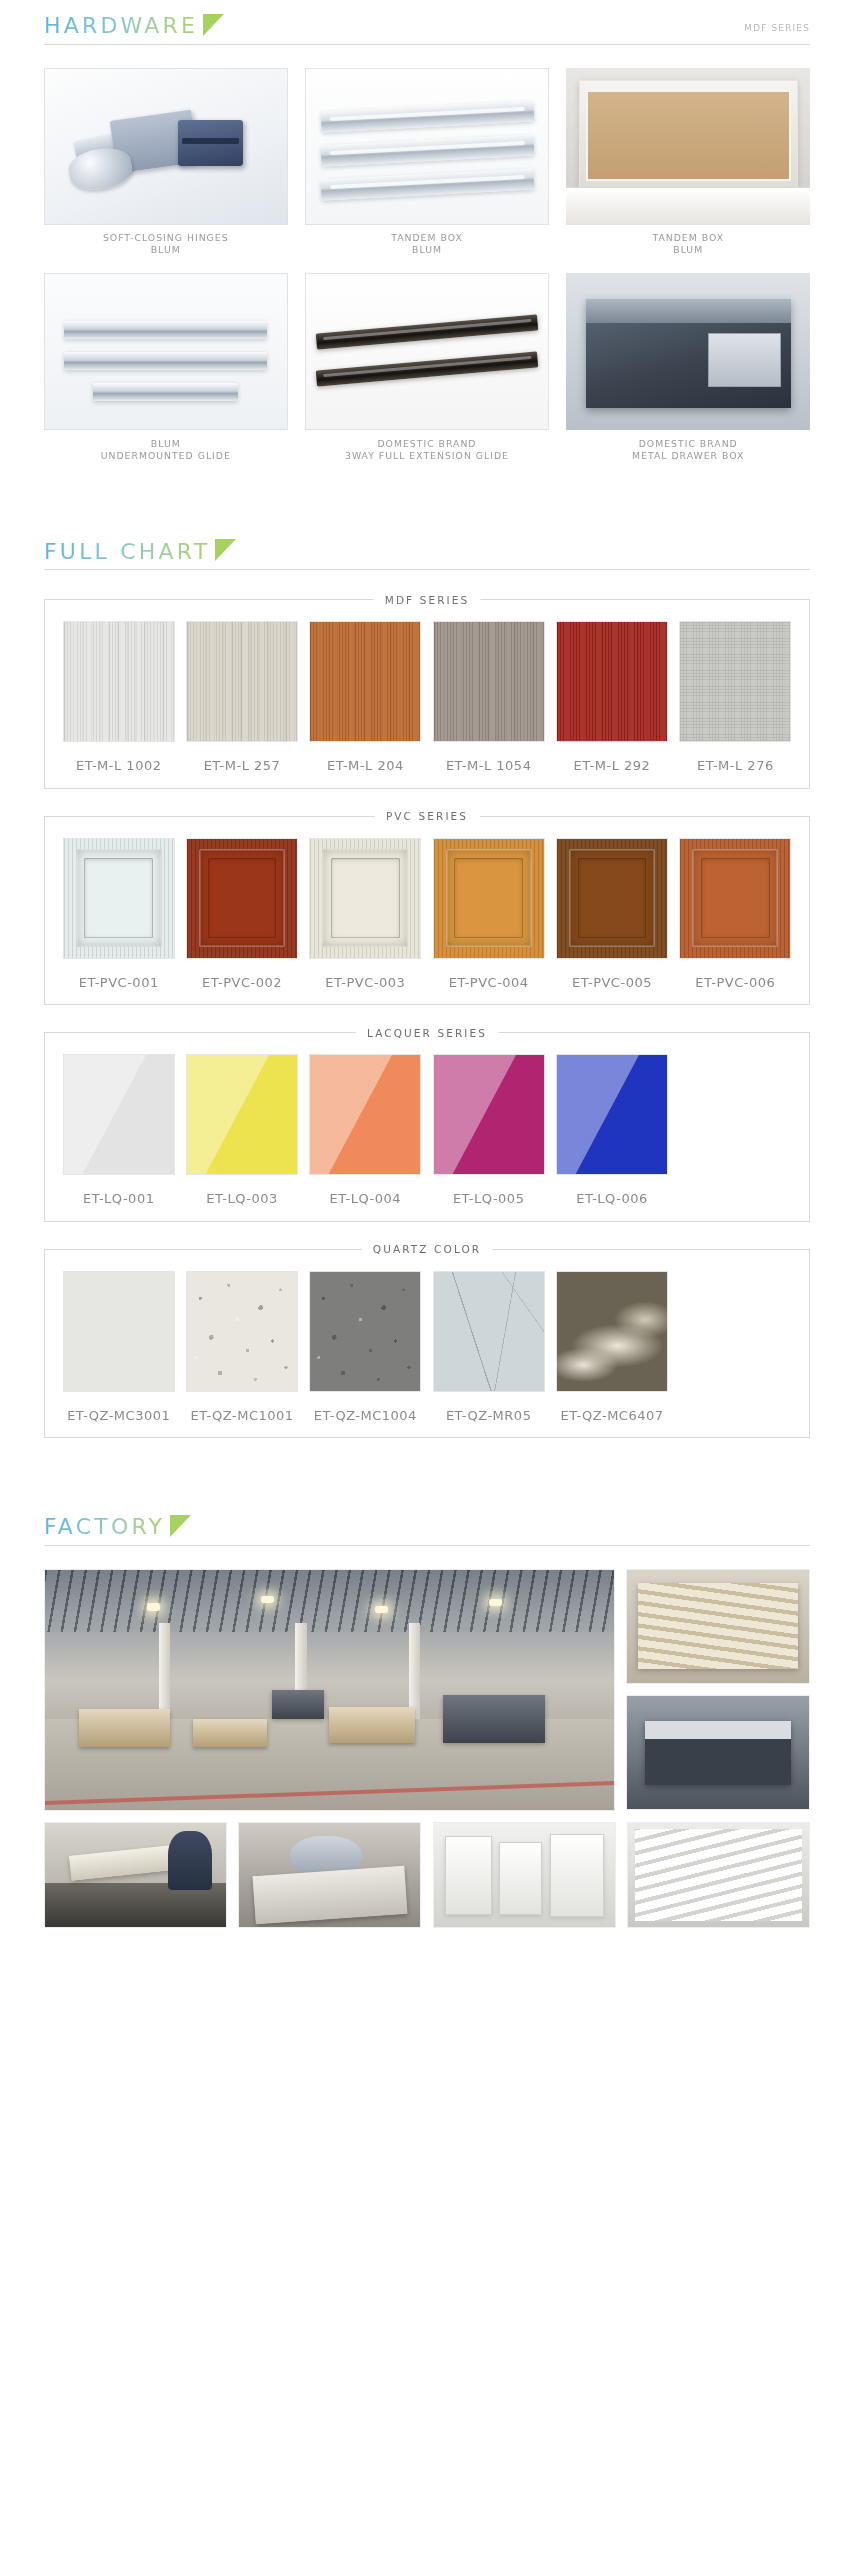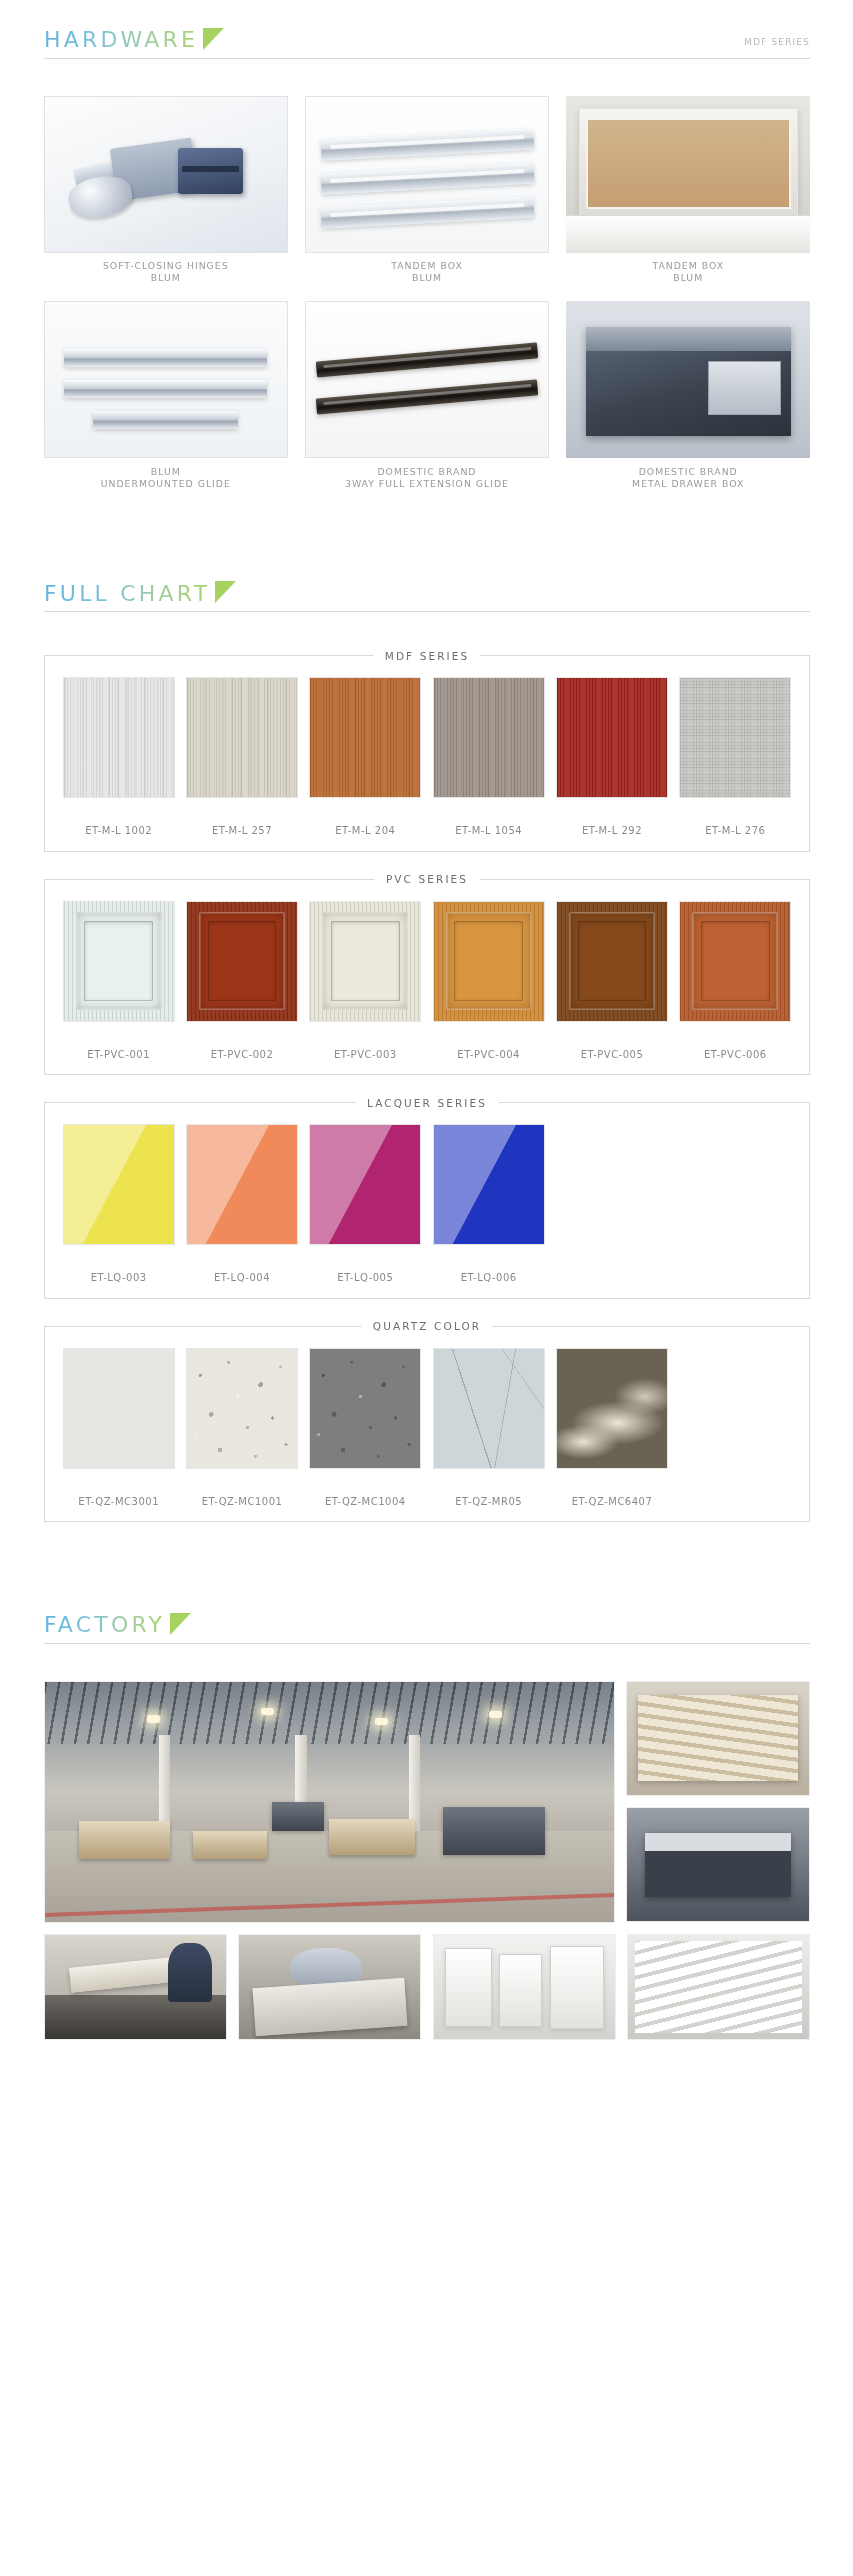--- a/index.html
+++ b/index.html
@@ -8,21 +8,21 @@
     background: #ffffff;
     font-family: "DejaVu Sans", sans-serif;
   }
   body { width: 854px; }
 
   .page { width: 854px; position: relative; padding-bottom: 16px; }
 
   
   .section-head {
     width: 854px;
-    padding: 16px 44px;
+    padding: 2px 44px;
     position: relative;
   }
   .section-head .head-row {
     display: flex;
     align-items: flex-end;
     gap: 0px;
     height: 37px;
   }
   .head-title {
     font-size: 22px;
@@ -225,24 +225,24 @@
   }
   .cc-cell { text-align: center; }
   .sw {
     width: 100%;
     height: 121px;
     border: 0.8px solid #e6e6e6;
     position: relative;
     overflow: hidden;
   }
   .cc-label {
-    font-size: 10px;
+    font-size: 13px;
     letter-spacing: 0.5px;
     color: #8a8a8a;
-    padding-top: 27px;
+    padding-top: 16px;
     white-space: nowrap;
     font-family: "DejaVu Sans", sans-serif;
   }
 
   
   .grain:after{
     content:""; position:absolute; inset:0;
     background-image:
       repeating-linear-gradient(90deg, rgba(0,0,0,.07) 0px, rgba(0,0,0,.07) 0.8px, rgba(255,255,255,.10) 0.8px, rgba(255,255,255,.10) 3.2px),
       repeating-linear-gradient(90deg, rgba(0,0,0,.05) 0px, rgba(0,0,0,.05) 1.6px, transparent 1.6px, transparent 8.9px);
@@ -614,20 +614,26 @@
               </div>
           </div>
           <div class="cc-label">ET-PVC-006</div>
         </div>
       </div>
     </div>
 
     <div class="cc-box">
       <div class="cc-legend">LACQUER SERIES</div>
       <div class="cc-grid">
+        <div class="cc-cell">
+          <div class="sw" style="background:#e3e3e3">
+              <div class="lq"></div>
+            </div>
+          <div class="cc-label">ET-LQ-001</div>
+        </div>
         <div class="cc-cell">
           <div class="sw" style="background:#ece34f">
               <div class="lq"></div>
             </div>
           <div class="cc-label">ET-LQ-003</div>
         </div>
         <div class="cc-cell">
           <div class="sw" style="background:#f08a5a">
               <div class="lq"></div>
             </div>

